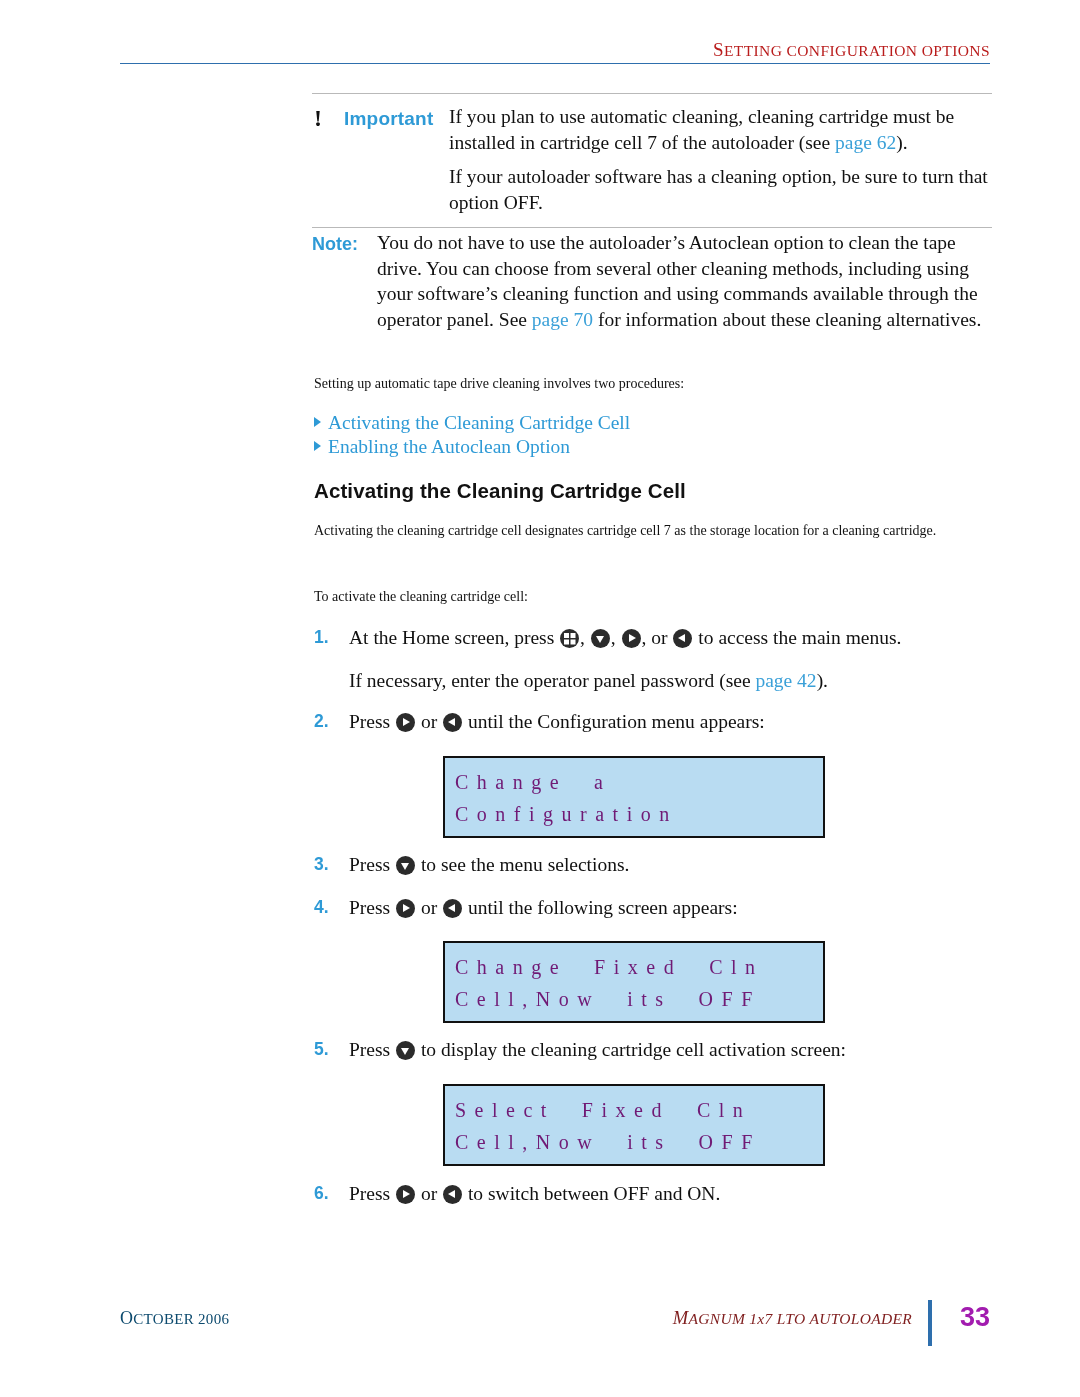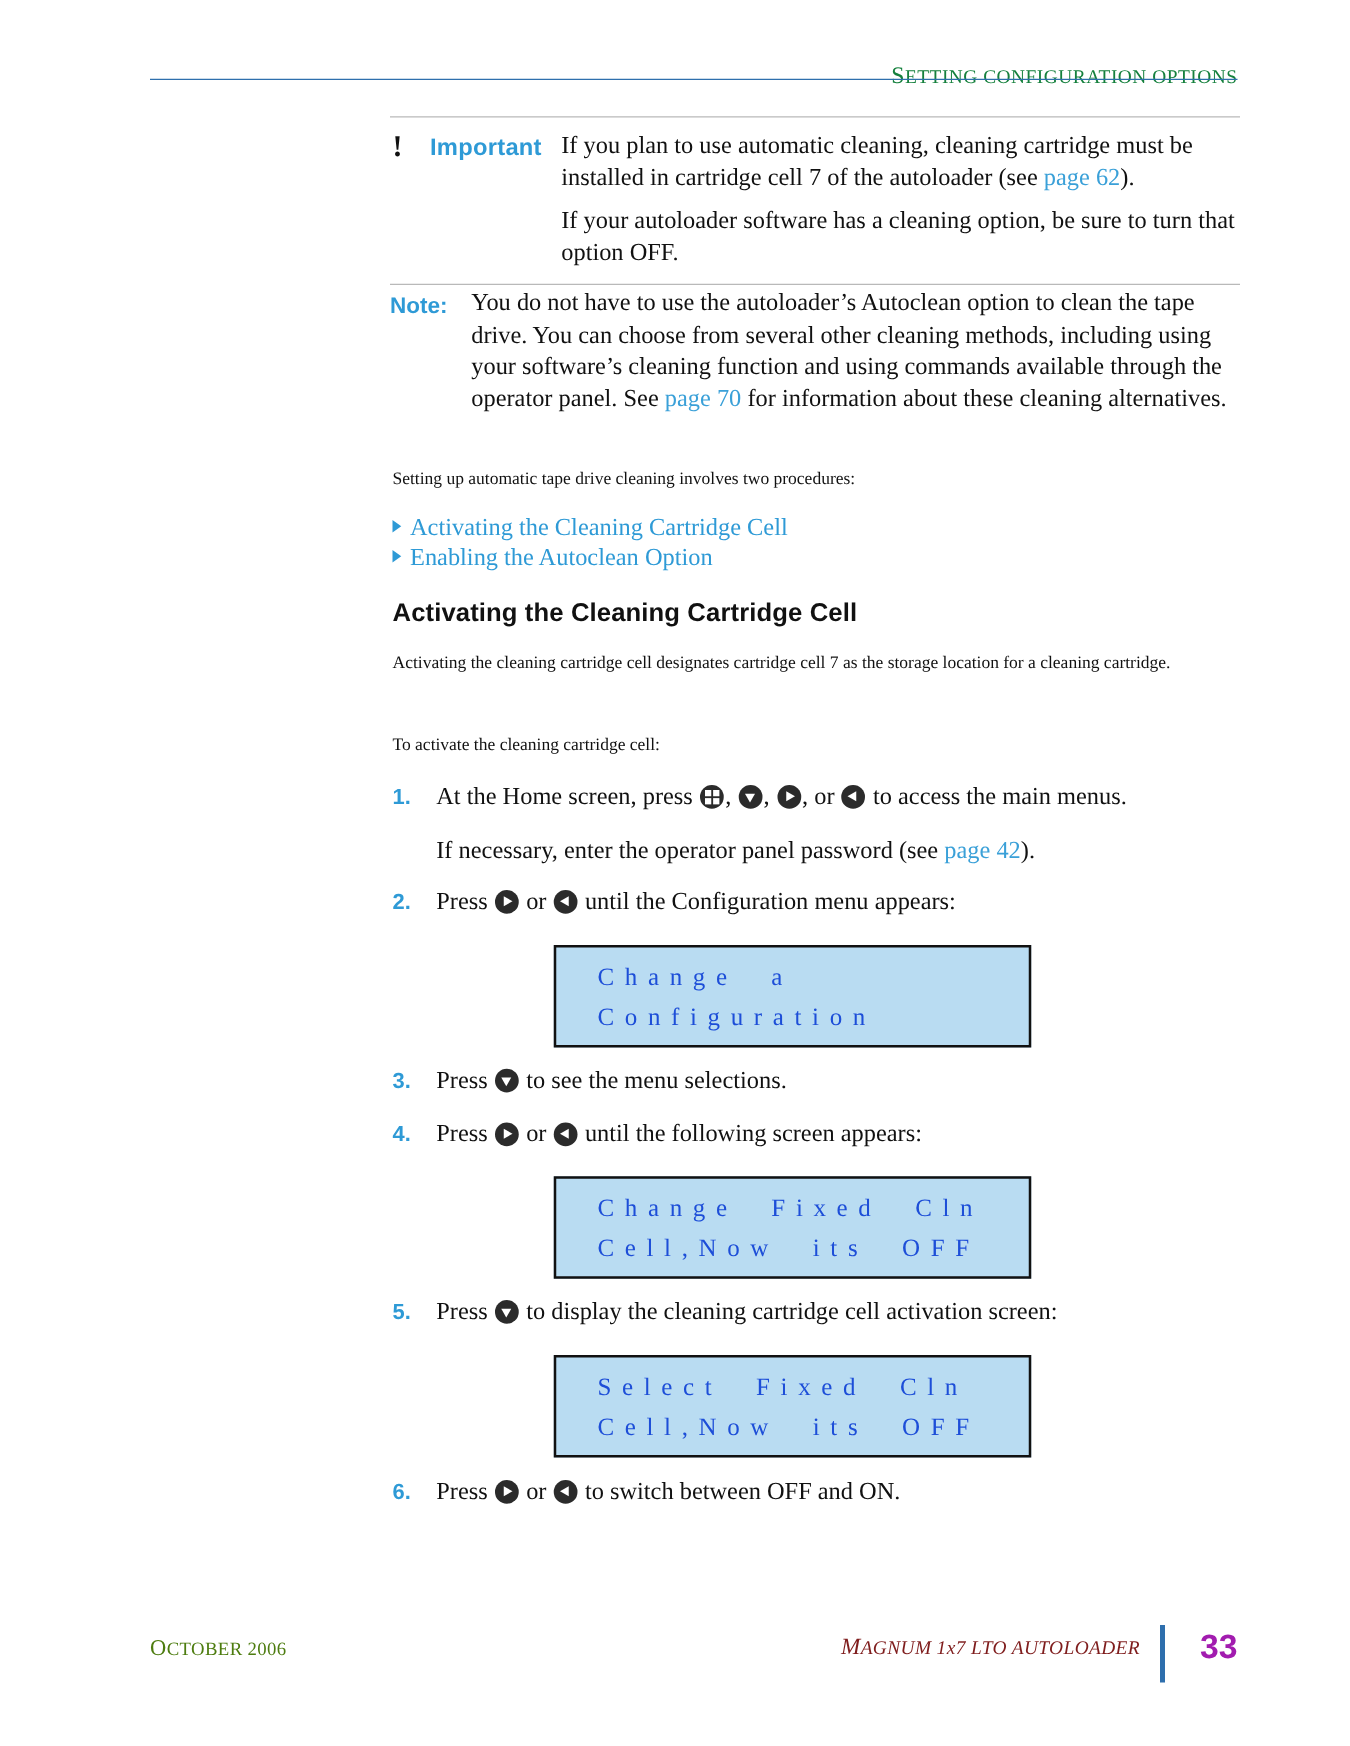--- a/index.html
+++ b/index.html
@@ -20,25 +20,25 @@
   .page-header {
     position: absolute;
     top: 36px;
     left: 120px;
     width: 870px;
     height: 32px;
   }
   .header-text {
     position: absolute;
     right: 0;
-    top: 14px;
+    top: 3px;
     font-family: "Liberation Serif", serif;
     font-size: 15.5px;
     letter-spacing: 0.4px;
-    color: #15803d;
+    color: #b91c1c;
     white-space: nowrap;
   }
   .header-text .sc {
     font-size: 19px;
   }
   .header-rule {
     position: absolute;
     left: 0;
     right: 0;
     top: 27px;
@@ -231,42 +231,41 @@
     width: 382px;
     height: 82px;
     background: #b9dcf2;
     border: 2.5px solid #111111;
     box-sizing: border-box;
     padding: 8px 0 0 10px;
   }
   .lcd-line {
     font-family: "Liberation Serif", serif;
     font-size: 20px;
-    color: #1d4ed8;
+    color: #701a75;
     letter-spacing: 8.5px;
     line-height: 32px;
     white-space: pre;
-    margin-left: 23px;
   }
 
   
   .footer {
     position: absolute;
     left: 120px;
     top: 1300px;
     width: 870px;
     height: 50px;
   }
   .footer-left {
     position: absolute;
     left: 0;
     top: 8px;
     font-size: 15px;
     letter-spacing: 0.3px;
-    color: #4d7c0f;
+    color: #0c4a6e;
   }
   .footer-left .sc { font-size: 18px; }
   .footer-right {
     position: absolute;
     right: 78px;
     top: 8px;
     font-family: "Liberation Serif", serif;
     font-style: italic;
     font-size: 15.5px;
     letter-spacing: 0.3px;

